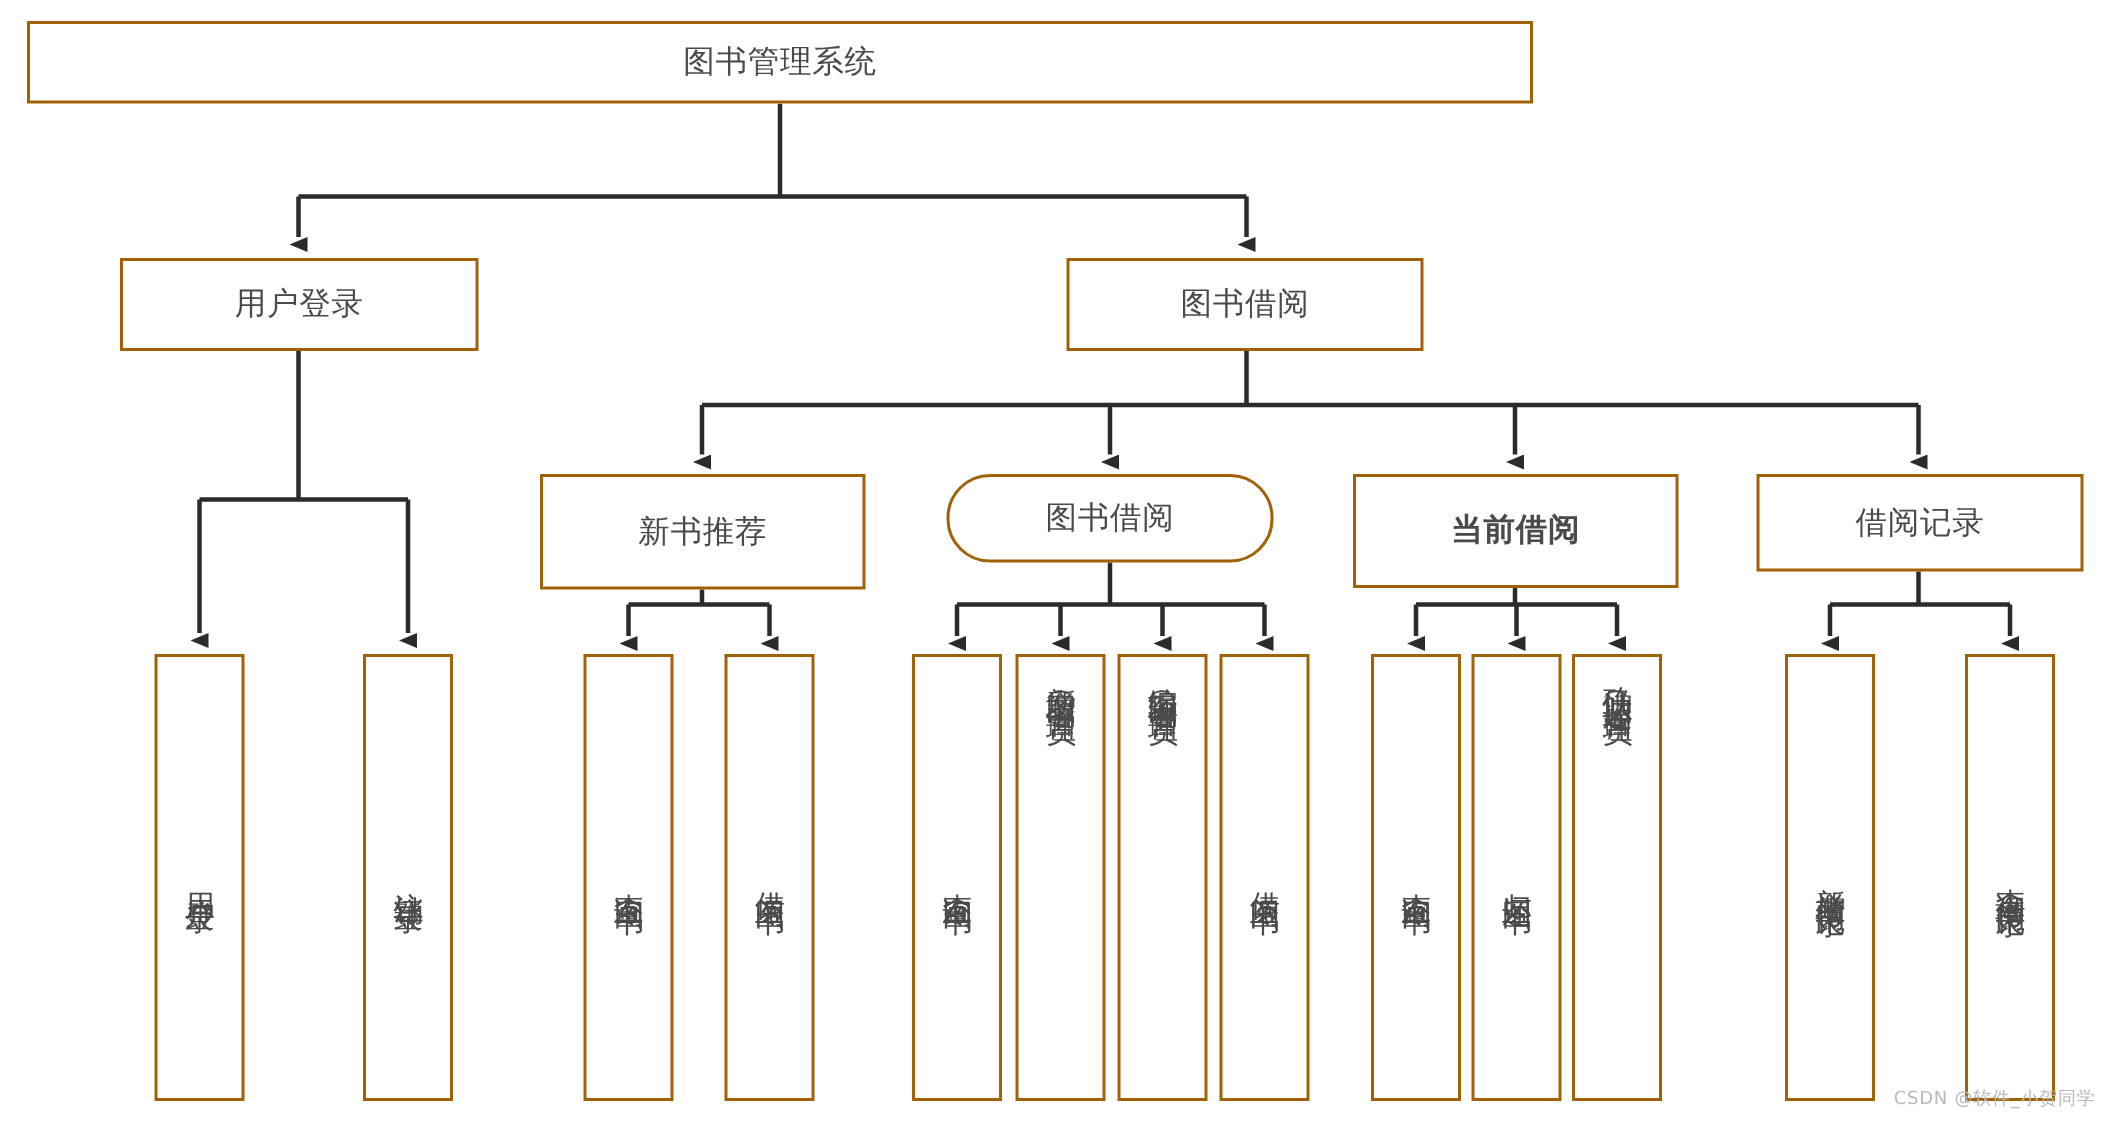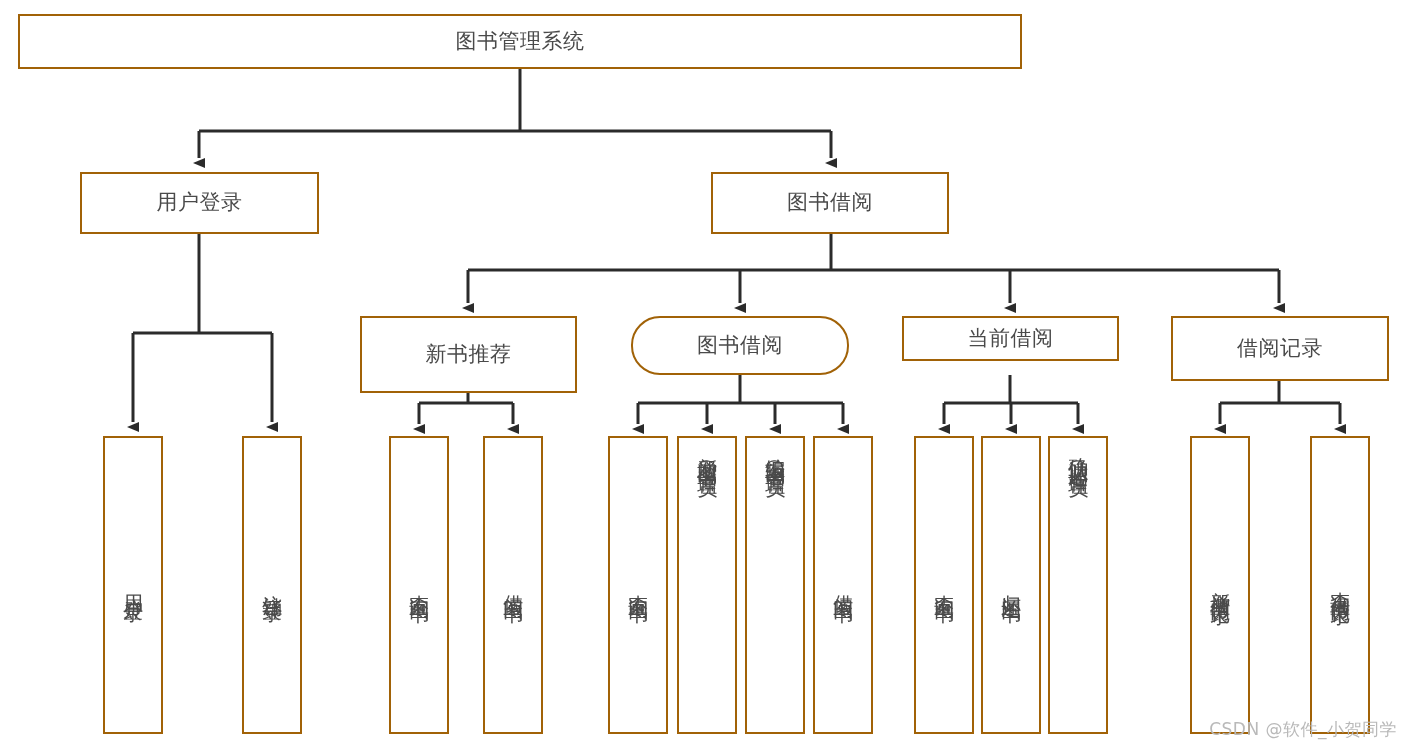--- a/index.html
+++ b/index.html
@@ -55,21 +55,21 @@
     justify-content: center;
   }
   .node-v.top-align {
     justify-content: flex-start;
     padding-top: 4px;
   }
   .watermark {
     position: absolute;
     right: 8px;
     bottom: 6px;
-    font-size: 17px;
+    font-size: 12px;
     color: #b9b9b9;
     letter-spacing: 0.5px;
     white-space: nowrap;
   }
 </style>
 </head>
 <body>
 
 <div id="diagram-root">
 
@@ -125,21 +125,21 @@
     </g>
   </svg>
 
   <div class="node node-h" style="left:18px; top:14px; width:1004px; height:55px;">图书管理系统</div>
 
   <div class="node node-h" style="left:80px; top:172px; width:239px; height:62px;">用户登录</div>
   <div class="node node-h" style="left:711px; top:172px; width:238px; height:62px;">图书借阅</div>
 
   <div class="node node-h" style="left:360px; top:316px; width:217px; height:77px;">新书推荐</div>
   <div class="node node-h" style="left:631px; top:316px; width:218px; height:59px;border-radius:29px;">图书借阅</div>
-  <div class="node node-h" style="left:902px; top:316px; width:217px; height:45px;">当前借阅</div>
+  <div class="node node-h" style="left:902px; top:316px; width:217px; height:76px;font-weight:bold;">当前借阅</div>
   <div class="node node-h" style="left:1171px; top:316px; width:218px; height:65px;">借阅记录</div>
 
   <div class="node node-v" style="left:103px; top:436px; width:60px; height:298px;">用户登录</div>
   <div class="node node-v" style="left:242px; top:436px; width:60px; height:298px;">注销登录</div>
 
   <div class="node node-v" style="left:389px; top:436px; width:60px; height:298px;">查询图书</div>
   <div class="node node-v" style="left:483px; top:436px; width:60px; height:298px;">借阅图书</div>
 
   <div class="node node-v" style="left:608px; top:436px; width:60px; height:298px;">查询图书</div>
   <div class="node node-v top-align" style="left:677px; top:436px; width:60px; height:298px;">新增图书（管理员）</div>

